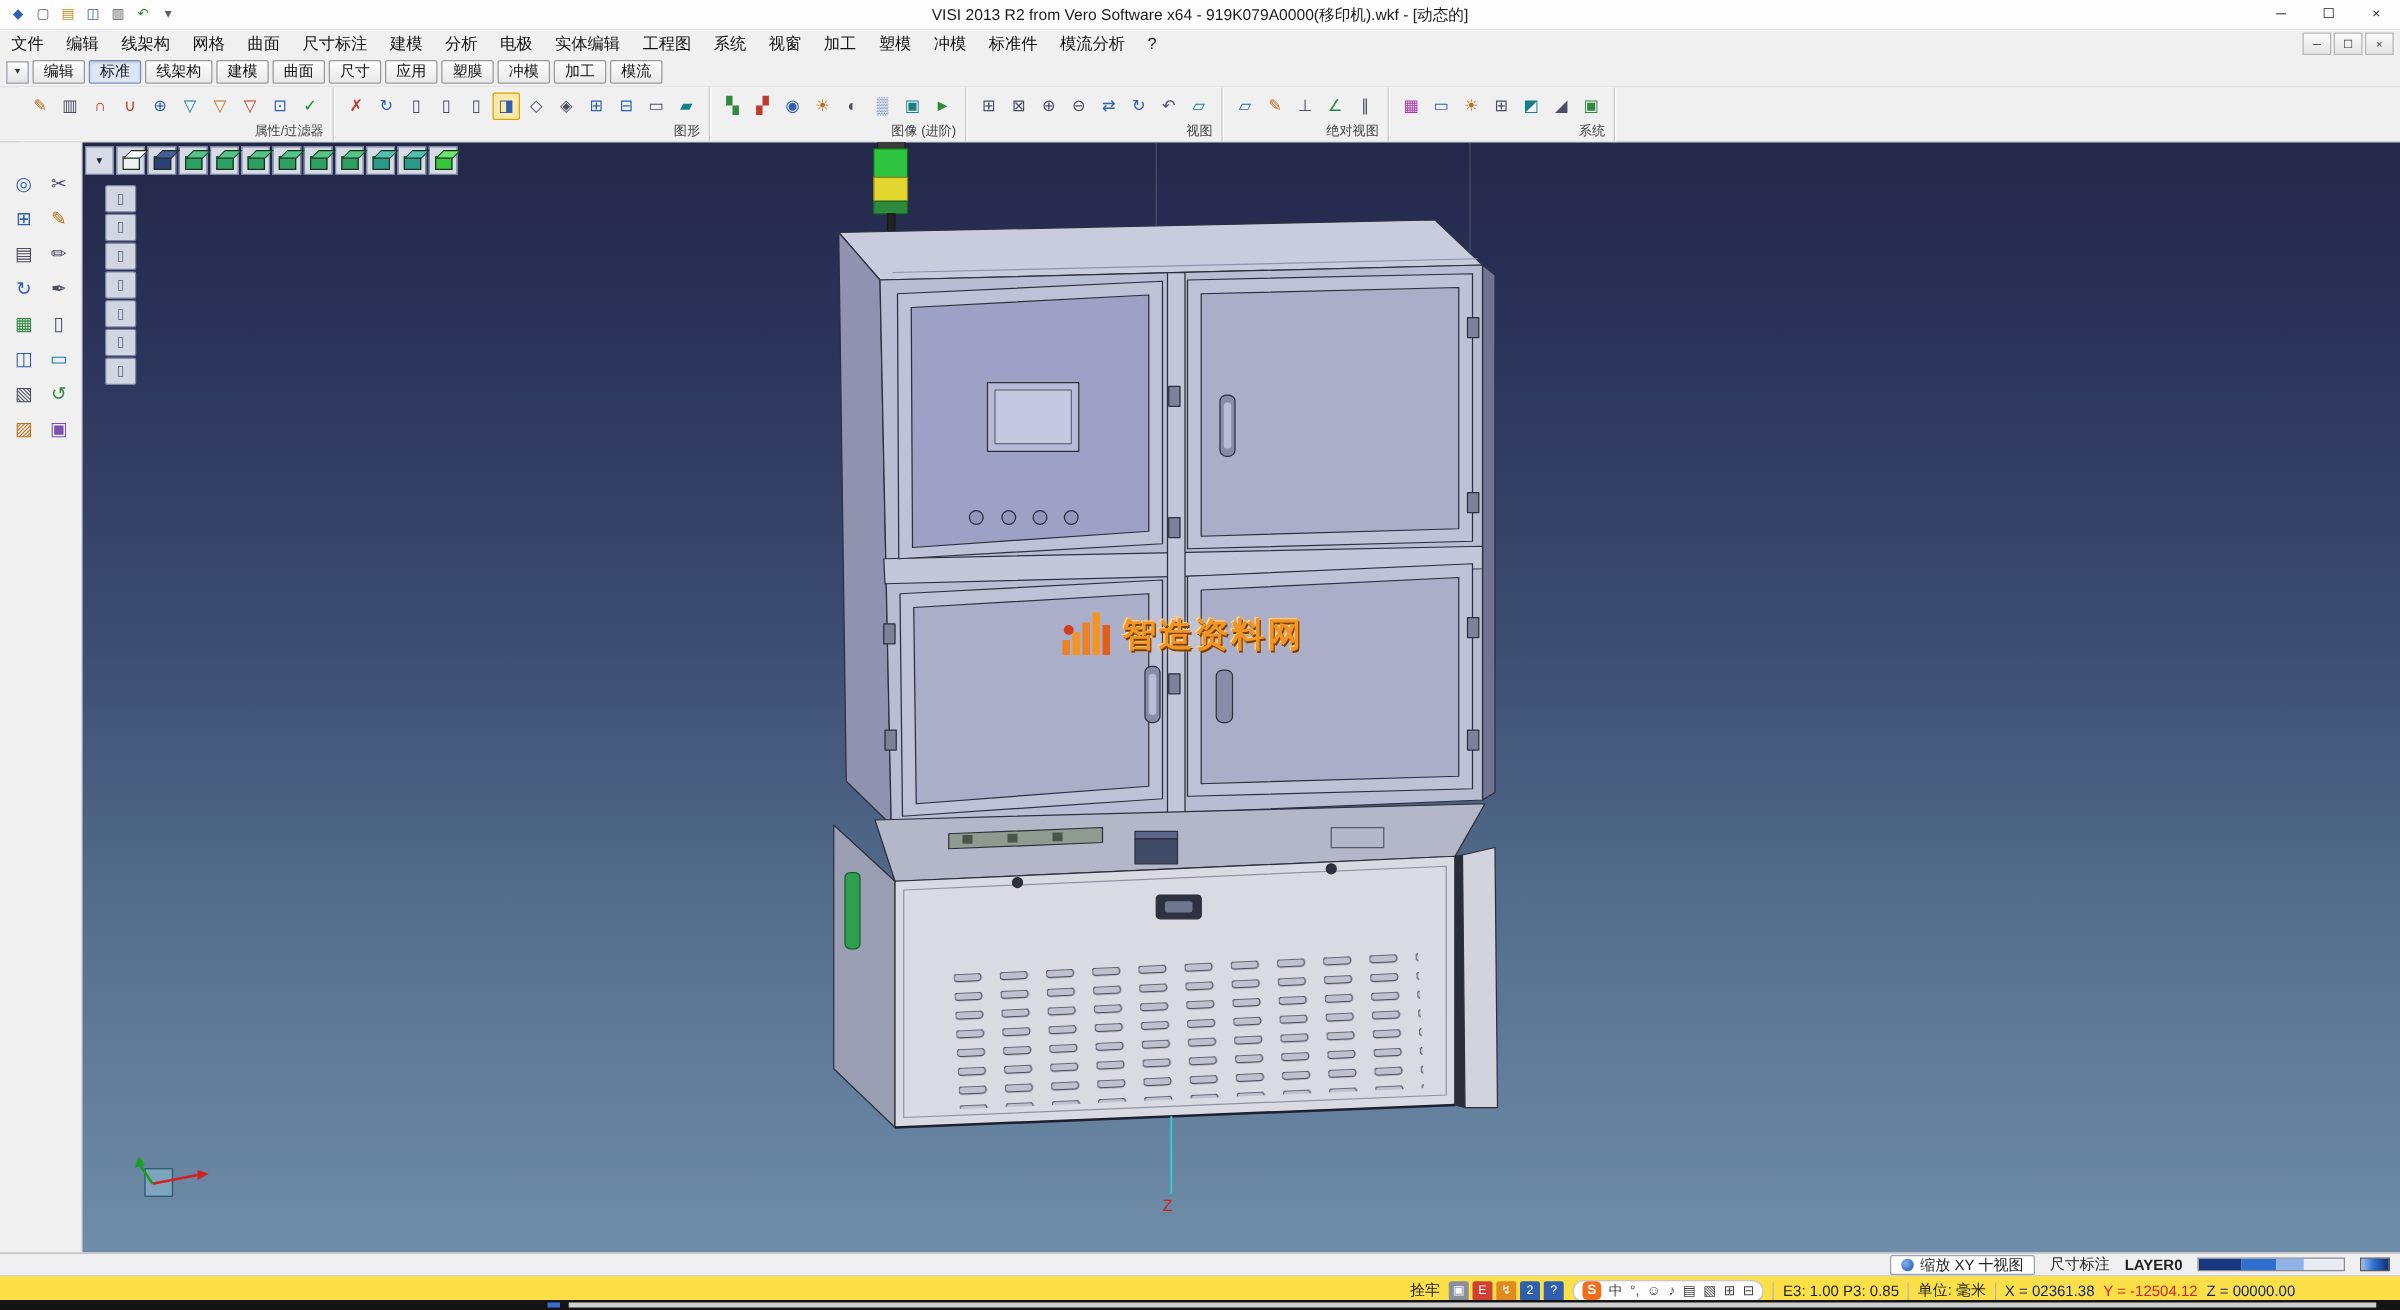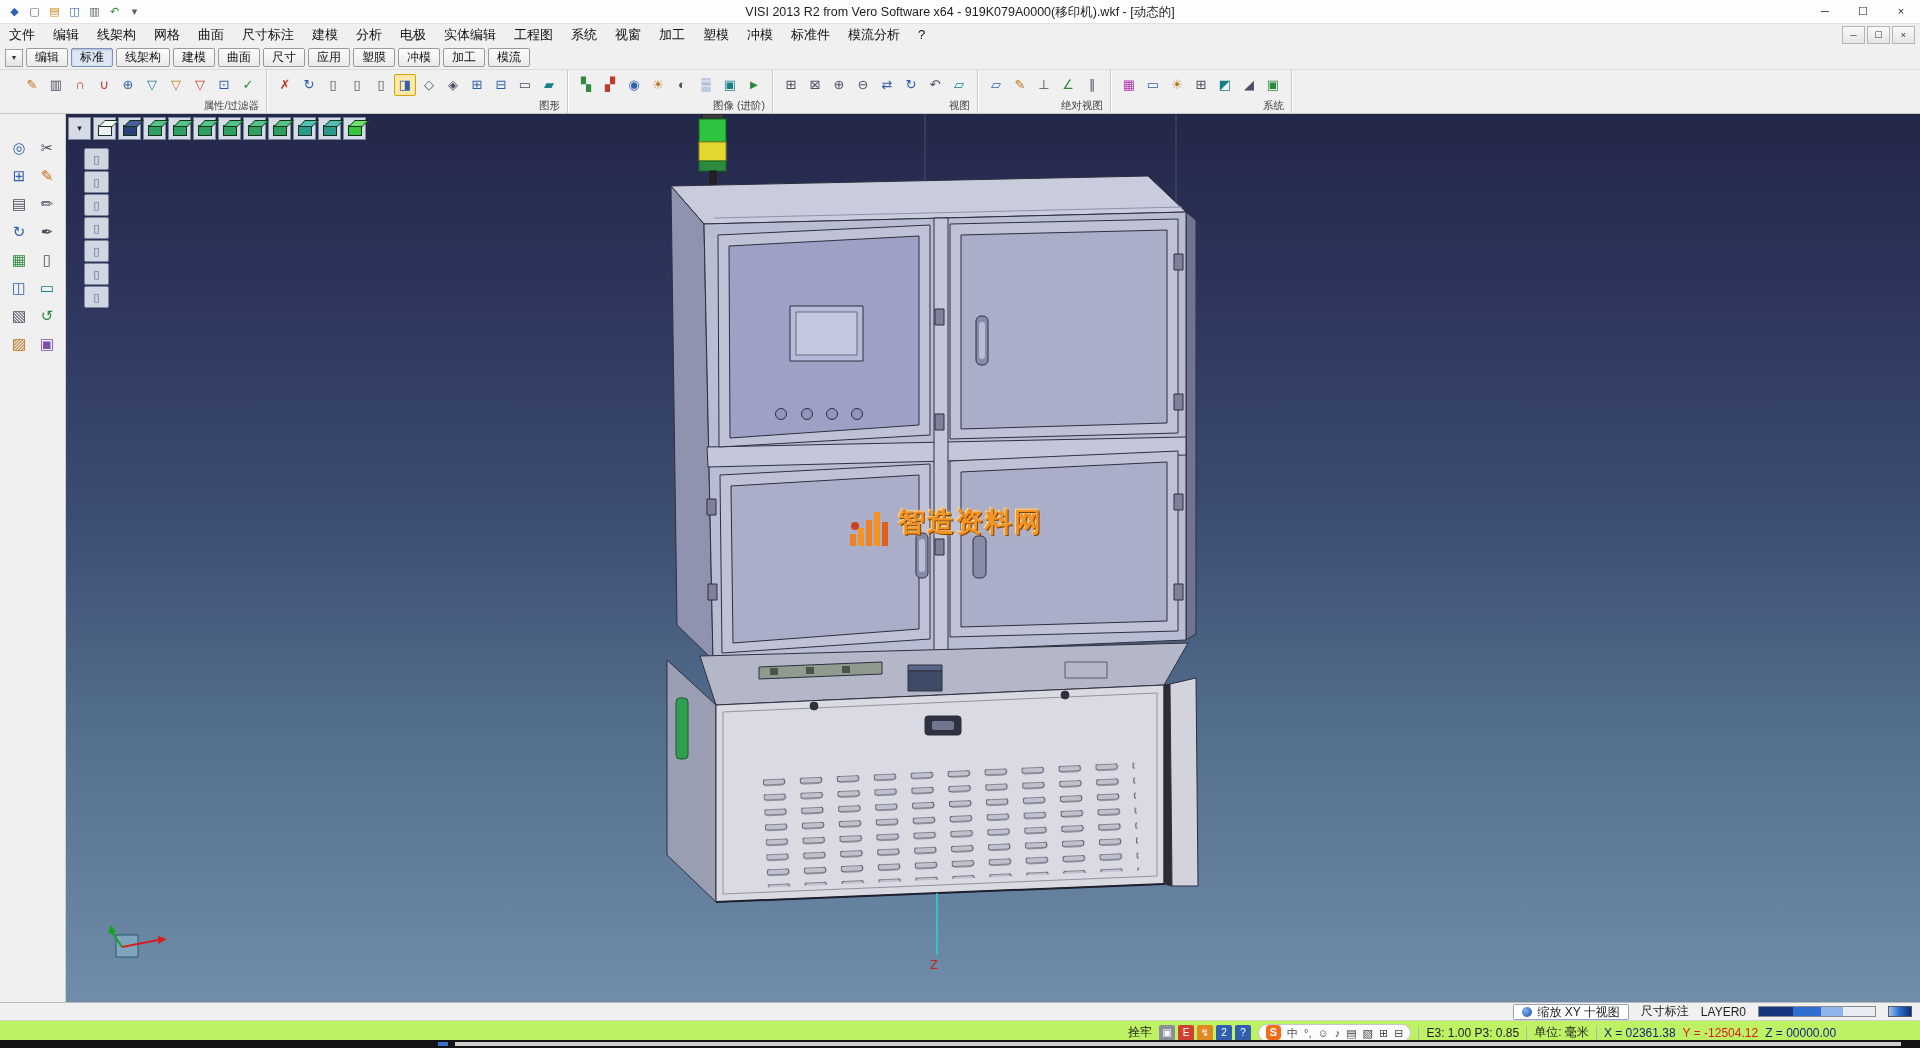--- a/index.html
+++ b/index.html
@@ -52,34 +52,34 @@
   .model{position:absolute;left:0;top:0}
   .viewbar{position:absolute;left:2px;top:3px;display:flex;gap:2px}
   .vbtn{width:23px;height:23px;background:#d6dbe6;border:1px solid #7a86a0;display:flex;justify-content:center}
   .vic.vglyph{font-size:9px;line-height:21px;color:#223;text-align:center}
   .vic[class*="cube-"]{width:14px;height:11px;border:1px solid #14321a;position:relative;margin-top:7px;background:var(--f)}
   .vic[class*="cube-"]::before{content:"";position:absolute;left:-1px;top:-6px;width:100%;height:5px;border:1px solid #14321a;background:var(--t);transform:skewX(-45deg);transform-origin:0 100%}
   .cube-white{--f:#eef0f4;--t:#fbfcfe}.cube-dark{--f:#2c3f77;--t:#4a5d9a}
   .cube-green{--f:#2f9e62;--t:#55c488}.cube-teal{--f:#2a998c;--t:#4fc0b2}.cube-bright{--f:#38c53e;--t:#6fe370}
   .clipstrip{position:absolute;left:18px;top:34px;display:flex;flex-direction:column;gap:1px}
   .cbtn{width:25px;height:22px;background:rgba(224,229,238,.92);border:1px solid #7a86a0;border-radius:2px;text-align:center;font-size:11px;line-height:20px;color:#5a617a}
-  .watermark{position:absolute;left:782px;top:390px;display:flex;align-items:flex-start;gap:8px;opacity:.96;pointer-events:none}
+  .watermark{position:absolute;left:782px;top:368px;display:flex;align-items:flex-end;gap:8px;opacity:.96;pointer-events:none}
   .wm-text{font-size:27px;font-weight:bold;color:#f7941d;letter-spacing:2px;white-space:nowrap;
     text-shadow:1px 1px 0 #7a3c00,-1px -1px 0 #ffd992,0 0 4px rgba(255,190,70,.55)}
 
   
   .rowA{position:absolute;top:1002px;left:0;width:100%;height:18px;background:#f0f0f0;border-top:1px solid #b9b9b9;display:flex;align-items:center;justify-content:flex-end;padding-right:8px;gap:12px;font-size:12px;color:#222}
   .chip{display:flex;gap:5px;background:#fff;border:1px solid #9aa3b5;padding:0 8px;height:16px;line-height:14px;border-radius:2px;align-items:center}
   .chip-ic{width:10px;height:10px;border-radius:50%;background:radial-gradient(circle at 35% 35%,#7fb2f0,#1a4fa0)}
-  .ra-layer{font-weight:normal}
+  .ra-layer{font-weight:bold}
   .meter{width:118px;height:11px;border:1px solid #8a8a8a;background:#e8ecf2;display:flex;overflow:hidden}
   .m1{width:34px;background:#16377f}.m2{width:28px;background:#2f6fd0}.m3{width:22px;background:#8fb4ea}
   .corner{width:24px;height:11px;border:1px solid #5a5a5a;background:linear-gradient(90deg,#9ec0f0,#2f6fd0 45%,#0c2f73)}
 
-  .rowB{position:absolute;top:1020px;left:0;width:100%;height:24px;background:#bef264;border-top:1px solid #cfcfcf;display:flex;align-items:center;font-size:12px;color:#222;padding-left:1128px;gap:7px}
+  .rowB{position:absolute;top:1020px;left:0;width:100%;height:24px;background:#fde047;border-top:1px solid #cfcfcf;display:flex;align-items:center;font-size:12px;color:#222;padding-left:1128px;gap:7px}
   .tray{display:flex;gap:3px}
   .tico{width:16px;height:16px;font-size:10px;line-height:16px;text-align:center;border-radius:2px;color:#fff}
   .t-red{background:#d04030}.t-blue{background:#2f5fae}.t-gray{background:#8a8f9c}.t-or{background:#e08a20}
   .ime{display:flex;align-items:center;background:#fdfdfd;border:1px solid #c2c6cf;border-radius:9px;height:18px;padding:0 7px;gap:6px}
   .imei{font-size:11px;color:#444;line-height:16px}
   .imei.ime-s{background:#f26c1a;color:#fff;font-weight:bold;border-radius:4px;width:15px;height:15px;text-align:center;line-height:15px}
   .rb-sep{width:1px;height:14px;background:#b5b5b5}
   .rb-text{white-space:nowrap}
   .cx,.cz{color:#10257a;white-space:nowrap}.cy{color:#d42020;white-space:nowrap}
 

